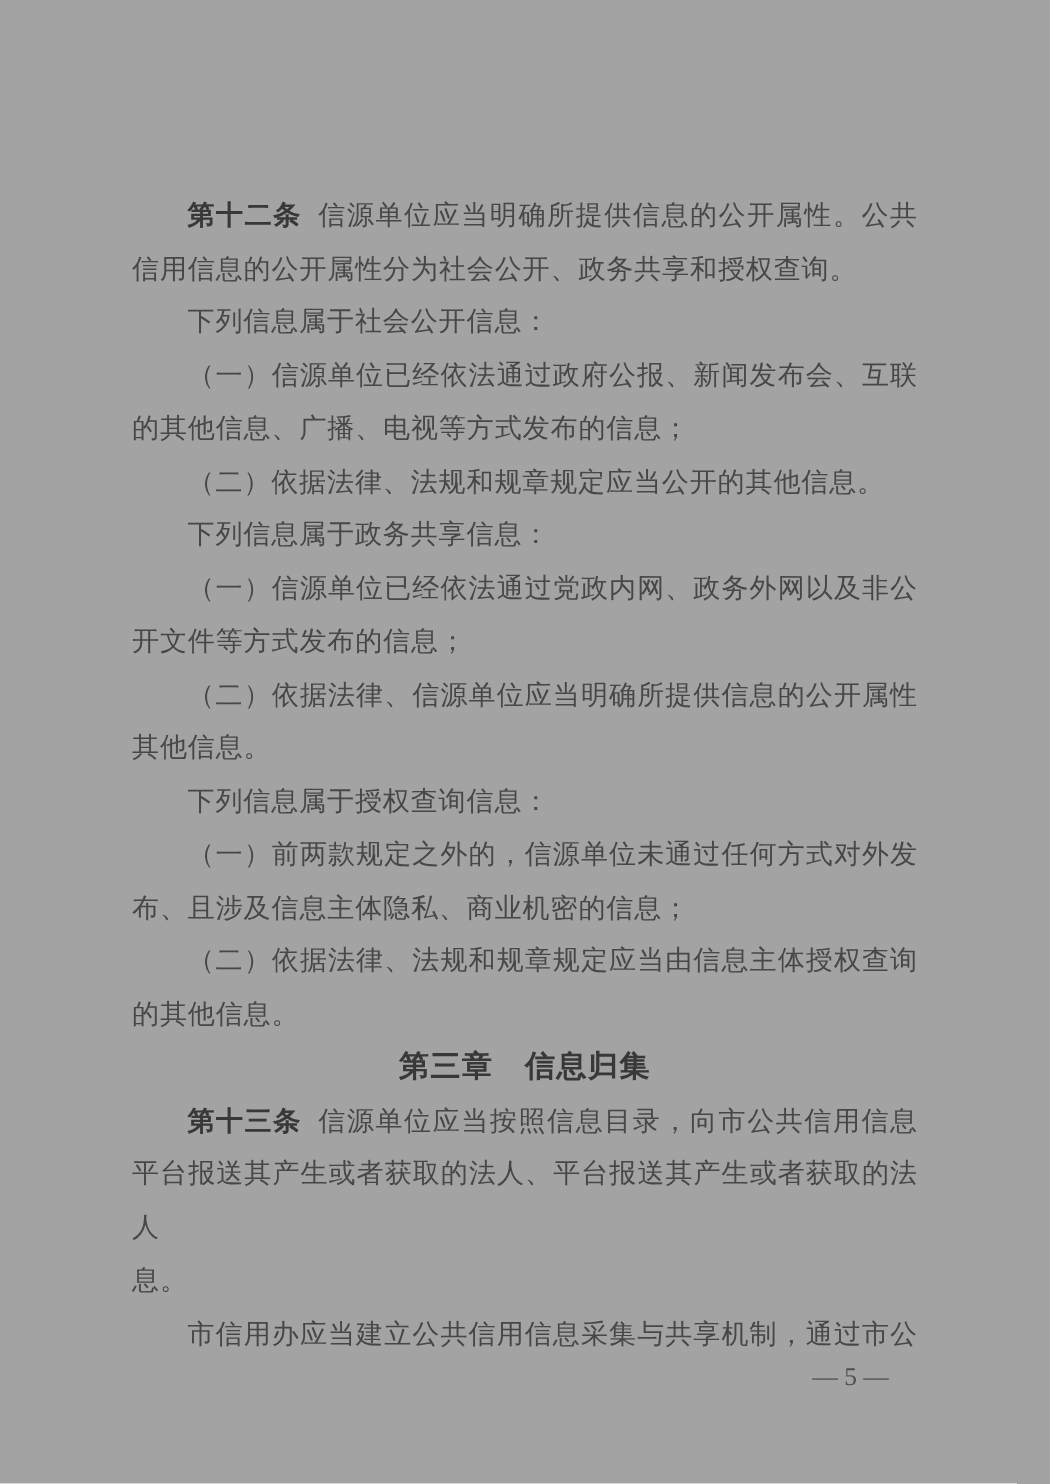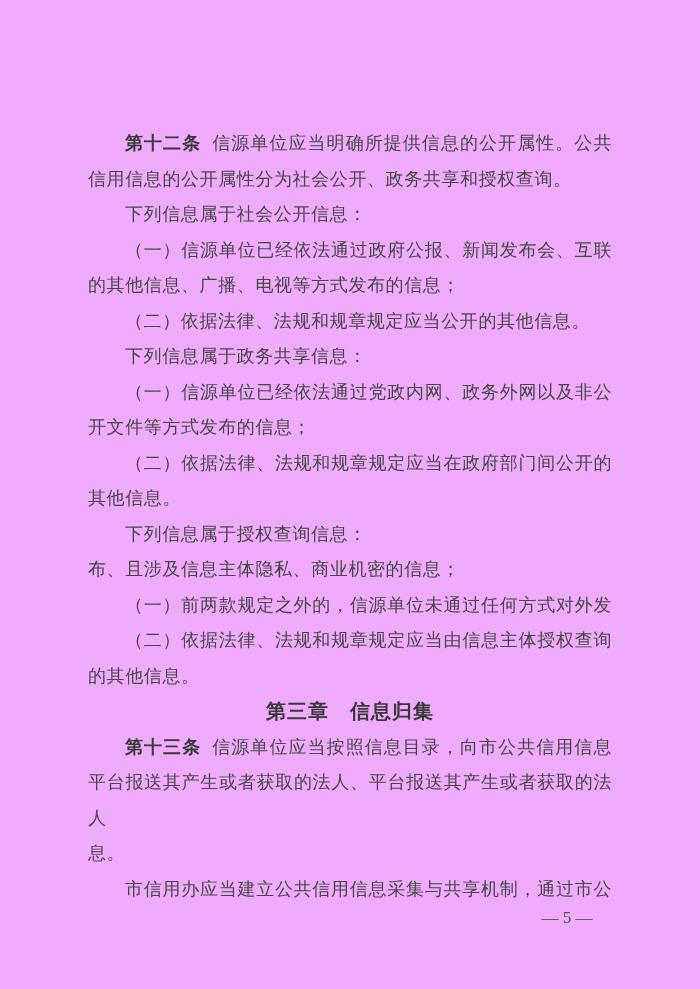--- a/index.html
+++ b/index.html
@@ -4,21 +4,21 @@
 <style>
   html, body {
     margin: 0;
     padding: 0;
     background: #ffffff;
   }
   .page {
     position: relative;
     width: 700px;
     height: 989px;
-    background: #f0abfc;
+    background: #a3a3a3;
     font-family: "Liberation Serif", serif;
     overflow: hidden;
   }
   .doc-body {
     position: absolute;
     left: 88px;
     top: 126px;
     width: 524px;
     font-size: 18px;
     color: #474747;
@@ -68,25 +68,25 @@
   <div class="doc-body">
       <div class="line indent fill"><span class="article-no">第十二条</span><span>信源单位应当明确所提供信息的公开属性。公共</span></div>
       <div class="line">信用信息的公开属性分为社会公开、政务共享和授权查询。</div>
       <div class="line indent">下列信息属于社会公开信息：</div>
       <div class="line indent fill">（一）信源单位已经依法通过政府公报、新闻发布会、互联</div>
       <div class="line">的其他信息、广播、电视等方式发布的信息；</div>
       <div class="line indent">（二）依据法律、法规和规章规定应当公开的其他信息。</div>
       <div class="line indent">下列信息属于政务共享信息：</div>
       <div class="line indent fill">（一）信源单位已经依法通过党政内网、政务外网以及非公</div>
       <div class="line">开文件等方式发布的信息；</div>
-      <div class="line indent fill">（二）依据法律、法规和规章规定应当在政府部门间公开的</div>
+      <div class="line indent fill">（二）依据法律、信源单位应当明确所提供信息的公开属性</div>
       <div class="line">其他信息。</div>
       <div class="line indent">下列信息属于授权查询信息：</div>
+      <div class="line indent fill">（一）前两款规定之外的，信源单位未通过任何方式对外发</div>
       <div class="line">布、且涉及信息主体隐私、商业机密的信息；</div>
-      <div class="line indent fill">（一）前两款规定之外的，信源单位未通过任何方式对外发</div>
       <div class="line indent fill">（二）依据法律、法规和规章规定应当由信息主体授权查询</div>
       <div class="line">的其他信息。</div>
       <div class="line heading">第三章　信息归集</div>
       <div class="line indent fill"><span class="article-no">第十三条</span><span>信源单位应当按照信息目录，向市公共信用信息</span></div>
       <div class="line fill">平台报送其产生或者获取的法人、平台报送其产生或者获取的法人</div>
       <div class="line">息。</div>
       <div class="line indent fill">市信用办应当建立公共信用信息采集与共享机制，通过市公</div>
     </div>
   <div class="page-number">— 5 —</div>
 </div>

